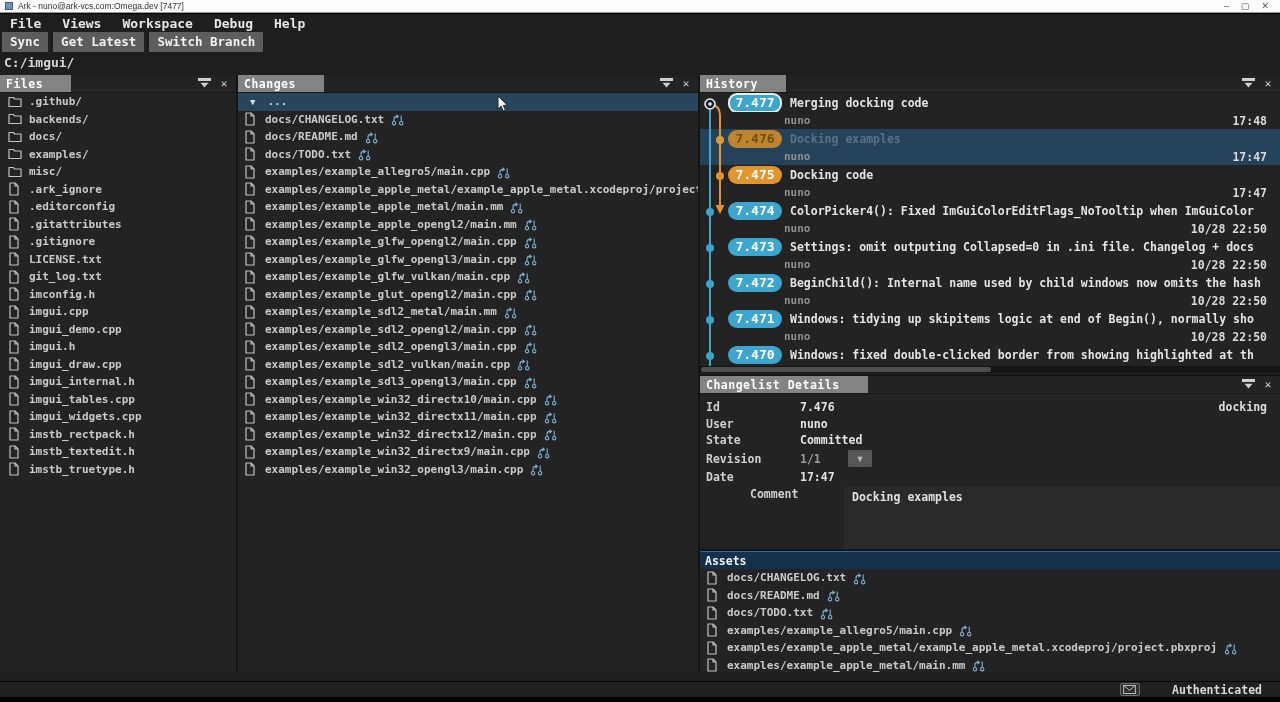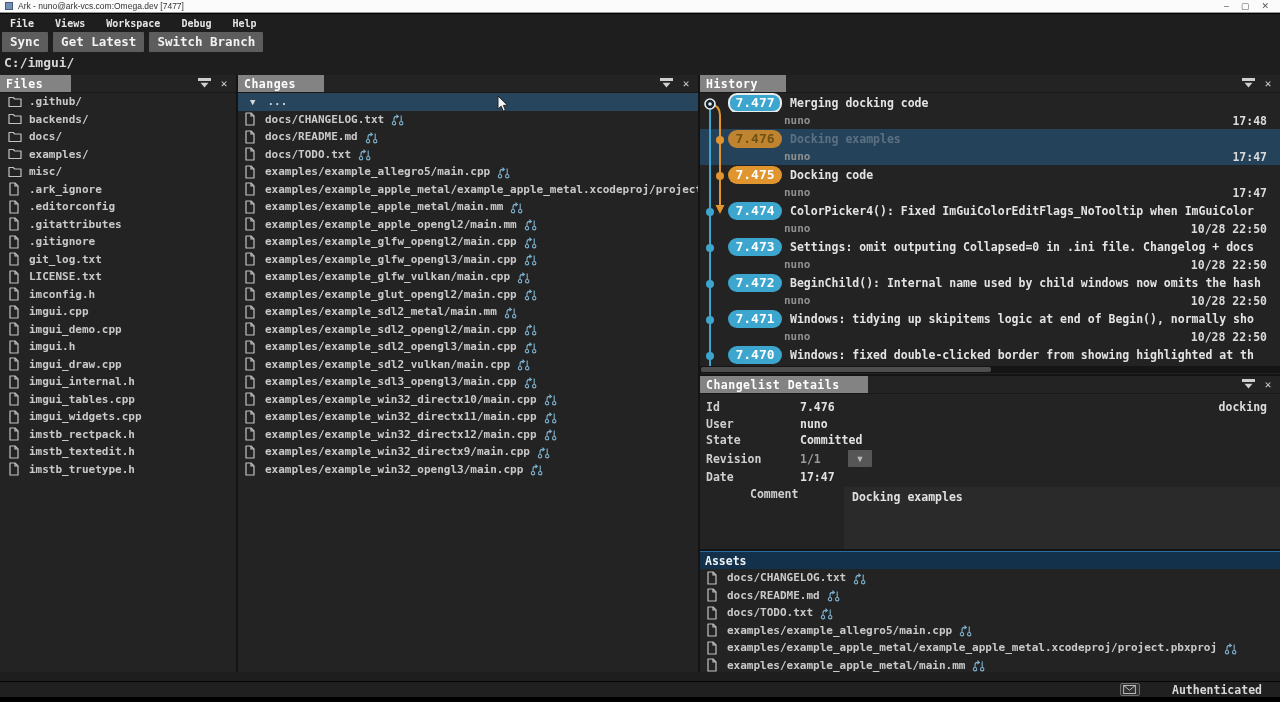--- a/index.html
+++ b/index.html
@@ -11,21 +11,21 @@
   .titlebar { position:absolute; left:0; top:1; width:1280px; height:13px; background:#fbfbfb;
     border-bottom:1px solid #9a9a9a; display:flex; align-items:center; padding:0 5px;
     font-family:"Liberation Sans", sans-serif; font-size:8.5px; color:#333; }
   .titlebar .appicon { width:8px; height:8px; background:#6f8fb5; border:1px solid #44597a; margin-right:5px; }
   .titlebar .wctrls { margin-left:auto; display:flex; gap:12px; color:#555; font-size:9px; padding-right:6px; }
   .titlebar .wctrls span { cursor:default; line-height:11px; }
 
   
   .chrome { position:absolute; left:0; top:14px; width:1280px; height:683px; background:#1e1e1e; }
   .menubar { position:absolute; left:0; top:0; height:18px; display:flex; gap:21px; padding-left:10px;
-    align-items:center; font-size:10px; font-weight:700; color:#e6e6e6; }
+    align-items:center; font-size:13px; font-weight:700; color:#e6e6e6; }
   .menubar span { cursor:default; }
   .toolbar { position:absolute; left:2px; top:17px; height:22px; display:flex; gap:5px; align-items:center; }
   .toolbar .tbtn { background:#5d5d5d; color:#f2f2f2; font-size:12.5px; font-weight:700;
     padding:2px 8px 3px 8px; border:none; border-radius:1px; font-family:inherit; cursor:pointer; }
   .pathbar { position:absolute; left:4px; top:41px; height:18px; font-size:13px; font-weight:700; color:#d6d6d6; }
 
   
   .panels { position:absolute; left:0; top:61px; width:1280px; height:597px; background:#141414; }
   .panel { position:absolute; background:#232323; overflow:hidden; }
   .panel-header { height:18px; background:#232323; border-bottom:1px solid #181818; display:flex; align-items:stretch; }
@@ -236,30 +236,30 @@
               </span>
               <span class="fname">.gitignore</span>
             </div>
             <div class="lrow">
               <span class="ficon">
                 <svg width="12" height="14" viewBox="0 0 12 14">
                   <path d="M2 1h5l3 3v9H2z" fill="none" stroke="currentColor" stroke-width="1.2" stroke-linejoin="round"></path>
                   <path d="M7 1v3h3" fill="none" stroke="currentColor" stroke-width="1.2"></path>
                 </svg>
               </span>
+              <span class="fname">LICENSE.txt</span>
+            </div>
+            <div class="lrow">
+              <span class="ficon">
+                <svg width="12" height="14" viewBox="0 0 12 14">
+                  <path d="M2 1h5l3 3v9H2z" fill="none" stroke="currentColor" stroke-width="1.2" stroke-linejoin="round"></path>
+                  <path d="M7 1v3h3" fill="none" stroke="currentColor" stroke-width="1.2"></path>
+                </svg>
+              </span>
               <span class="fname">git_log.txt</span>
-            </div>
-            <div class="lrow">
-              <span class="ficon">
-                <svg width="12" height="14" viewBox="0 0 12 14">
-                  <path d="M2 1h5l3 3v9H2z" fill="none" stroke="currentColor" stroke-width="1.2" stroke-linejoin="round"></path>
-                  <path d="M7 1v3h3" fill="none" stroke="currentColor" stroke-width="1.2"></path>
-                </svg>
-              </span>
-              <span class="fname">LICENSE.txt</span>
             </div>
             <div class="lrow">
               <span class="ficon">
                 <svg width="12" height="14" viewBox="0 0 12 14">
                   <path d="M2 1h5l3 3v9H2z" fill="none" stroke="currentColor" stroke-width="1.2" stroke-linejoin="round"></path>
                   <path d="M7 1v3h3" fill="none" stroke="currentColor" stroke-width="1.2"></path>
                 </svg>
               </span>
               <span class="fname">imconfig.h</span>
             </div>

